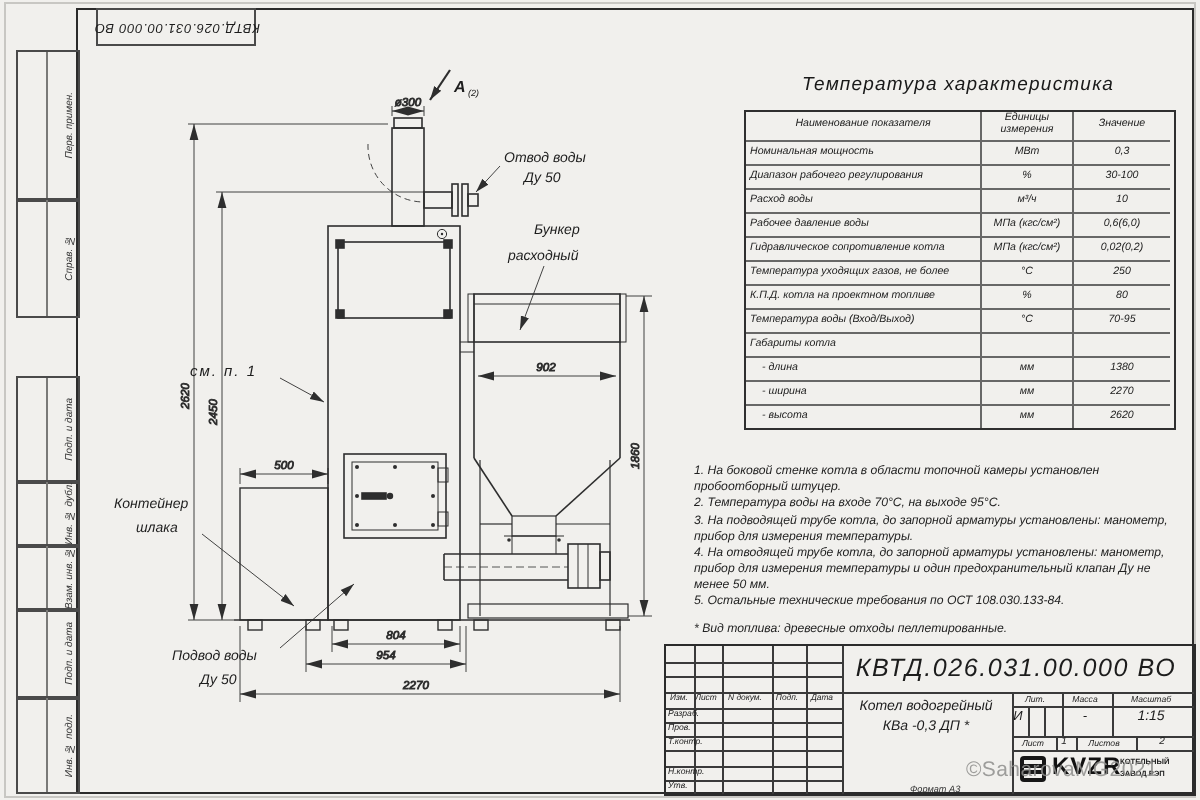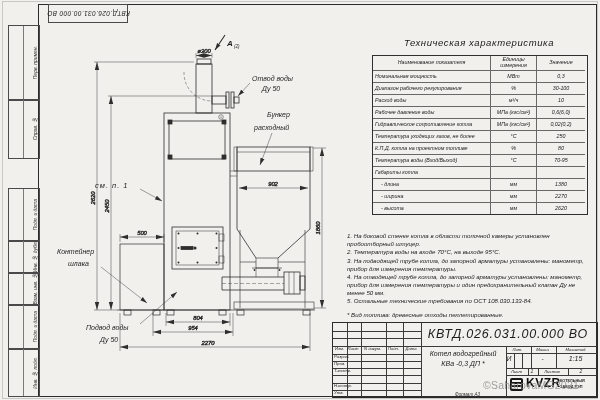--- a/index.html
+++ b/index.html
@@ -292,21 +292,21 @@
       <text class="ltext" x="68" y="266" stroke="none">шлака</text>
     </g>
     <g>
       <path d="M 140 324 L 177 292" marker-end="url(#arl)"></path>
       <text class="ltext" x="86" y="330" stroke="none">Подвод воды</text>
       <text class="ltext" x="100" y="342" stroke="none">Ду 50</text>
     </g>
   </g>
 </svg>
 
-<div class="ttitle">Техническая характеристика</div>
+<div class="ttitle">Температура характеристика</div>
 <div class="ttable">
   <div class="trow">
     <div class="tcell tc-head">Наименование показателя</div>
     <div class="tcell tc-head">Единицы измерения</div>
     <div class="tcell tc-head">Значение</div>
   </div>
   <div class="trow">
       <div class="tcell">Номинальная мощность</div>
       <div class="tcell tc-unit">МВт</div>
       <div class="tcell tc-val">0,3</div>

